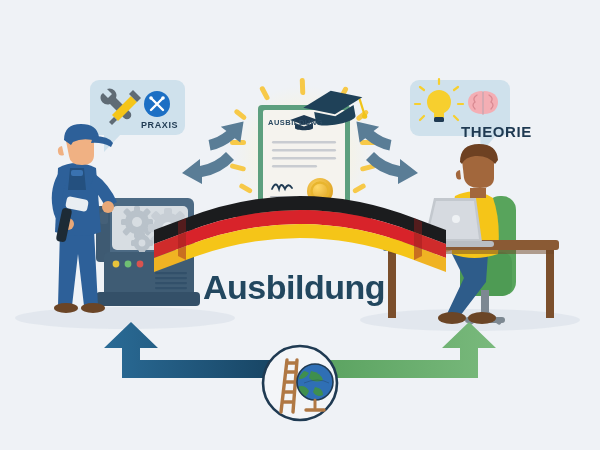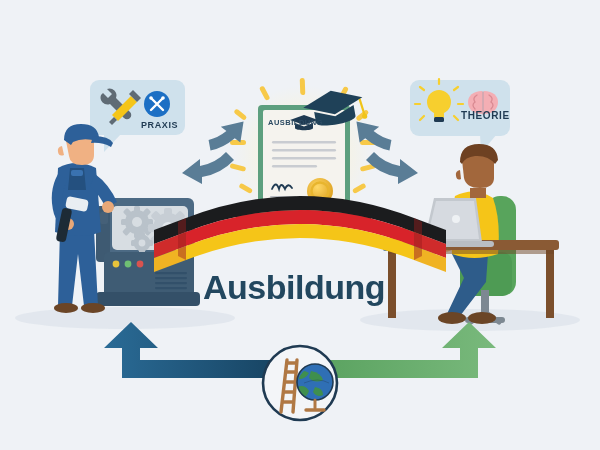--- a/index.html
+++ b/index.html
@@ -12,21 +12,21 @@
   #stage svg{position:absolute;left:0;top:0;}
   .lbl{
     position:absolute;
     font-family:"Liberation Sans", sans-serif;
     font-weight:bold;
     color:#1f3a52;
     white-space:nowrap;
     letter-spacing:.3px;
   }
   #praxis-label{left:141px;top:120px;font-size:9px;letter-spacing:.6px;}
-  #theorie-label{left:461px;top:110px;font-size:10px;letter-spacing:.6px;}
+  #theorie-label{left:461px;top:123px;font-size:15px;letter-spacing:.6px;}
   #cert-label{left:268px;top:118px;font-size:7.5px;letter-spacing:.5px;color:#2b4a62;}
   #main-title{
     left:203px;top:268px;font-size:34px;color:#22475f;
     letter-spacing:-.5px;
   }
 </style>
 </head>
 <body>
 
 <div id="stage">

